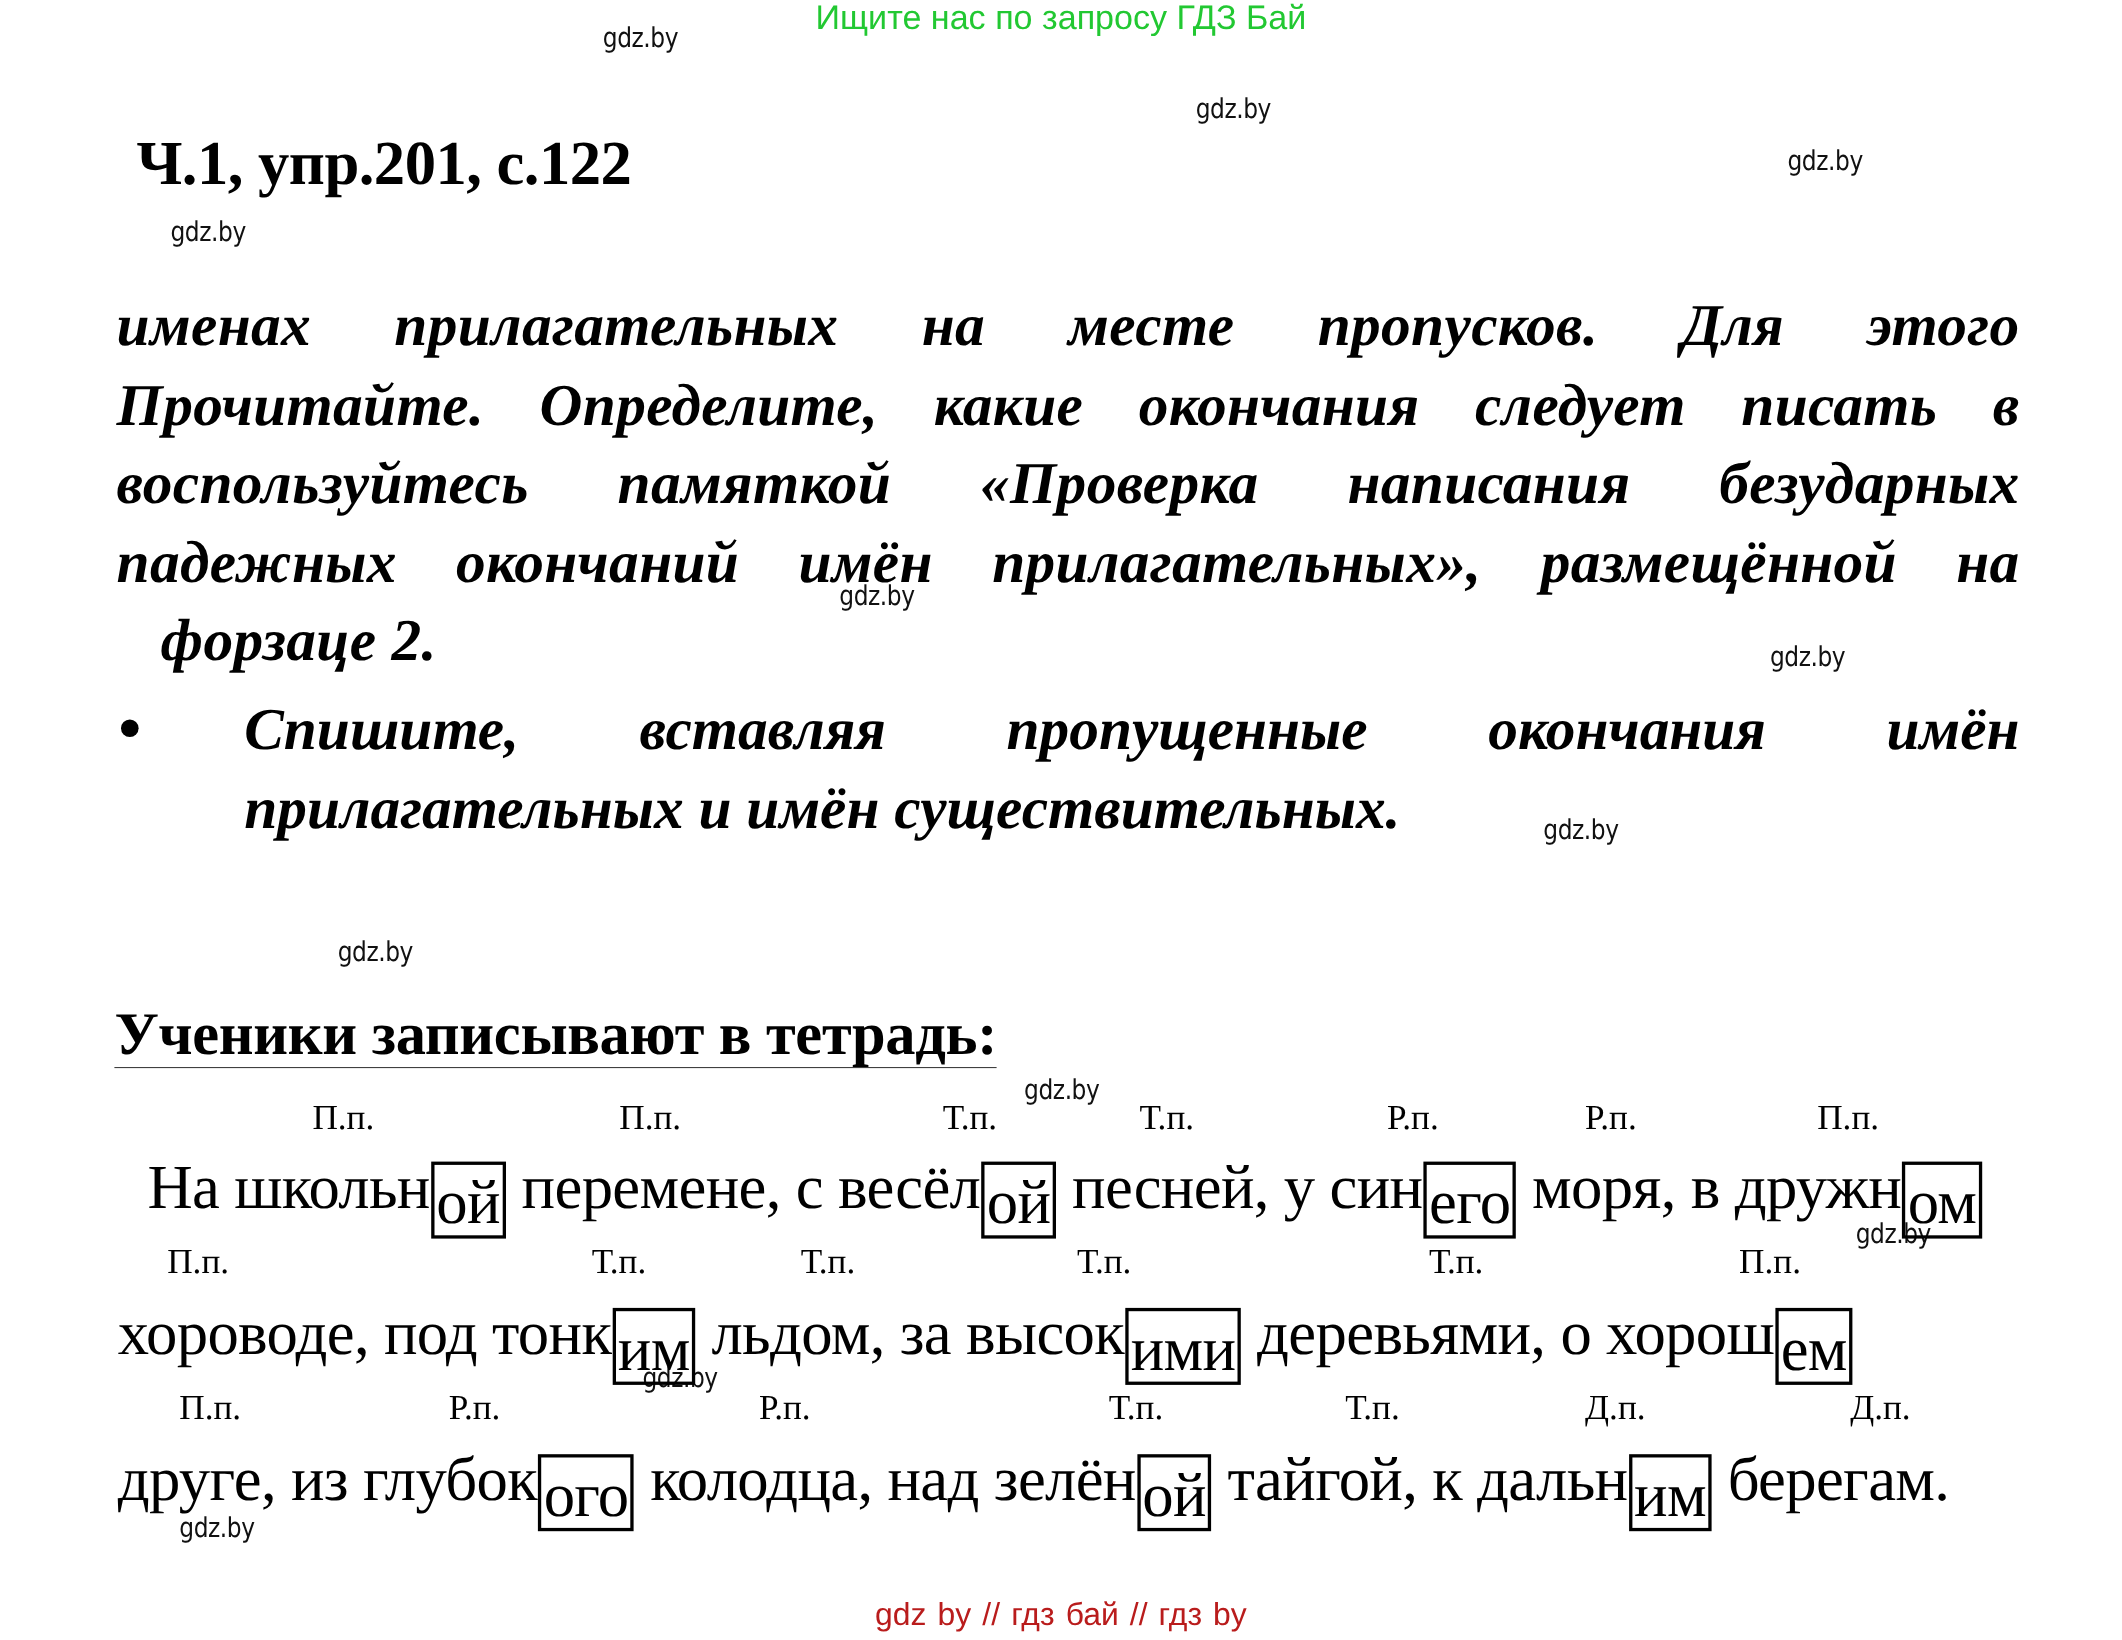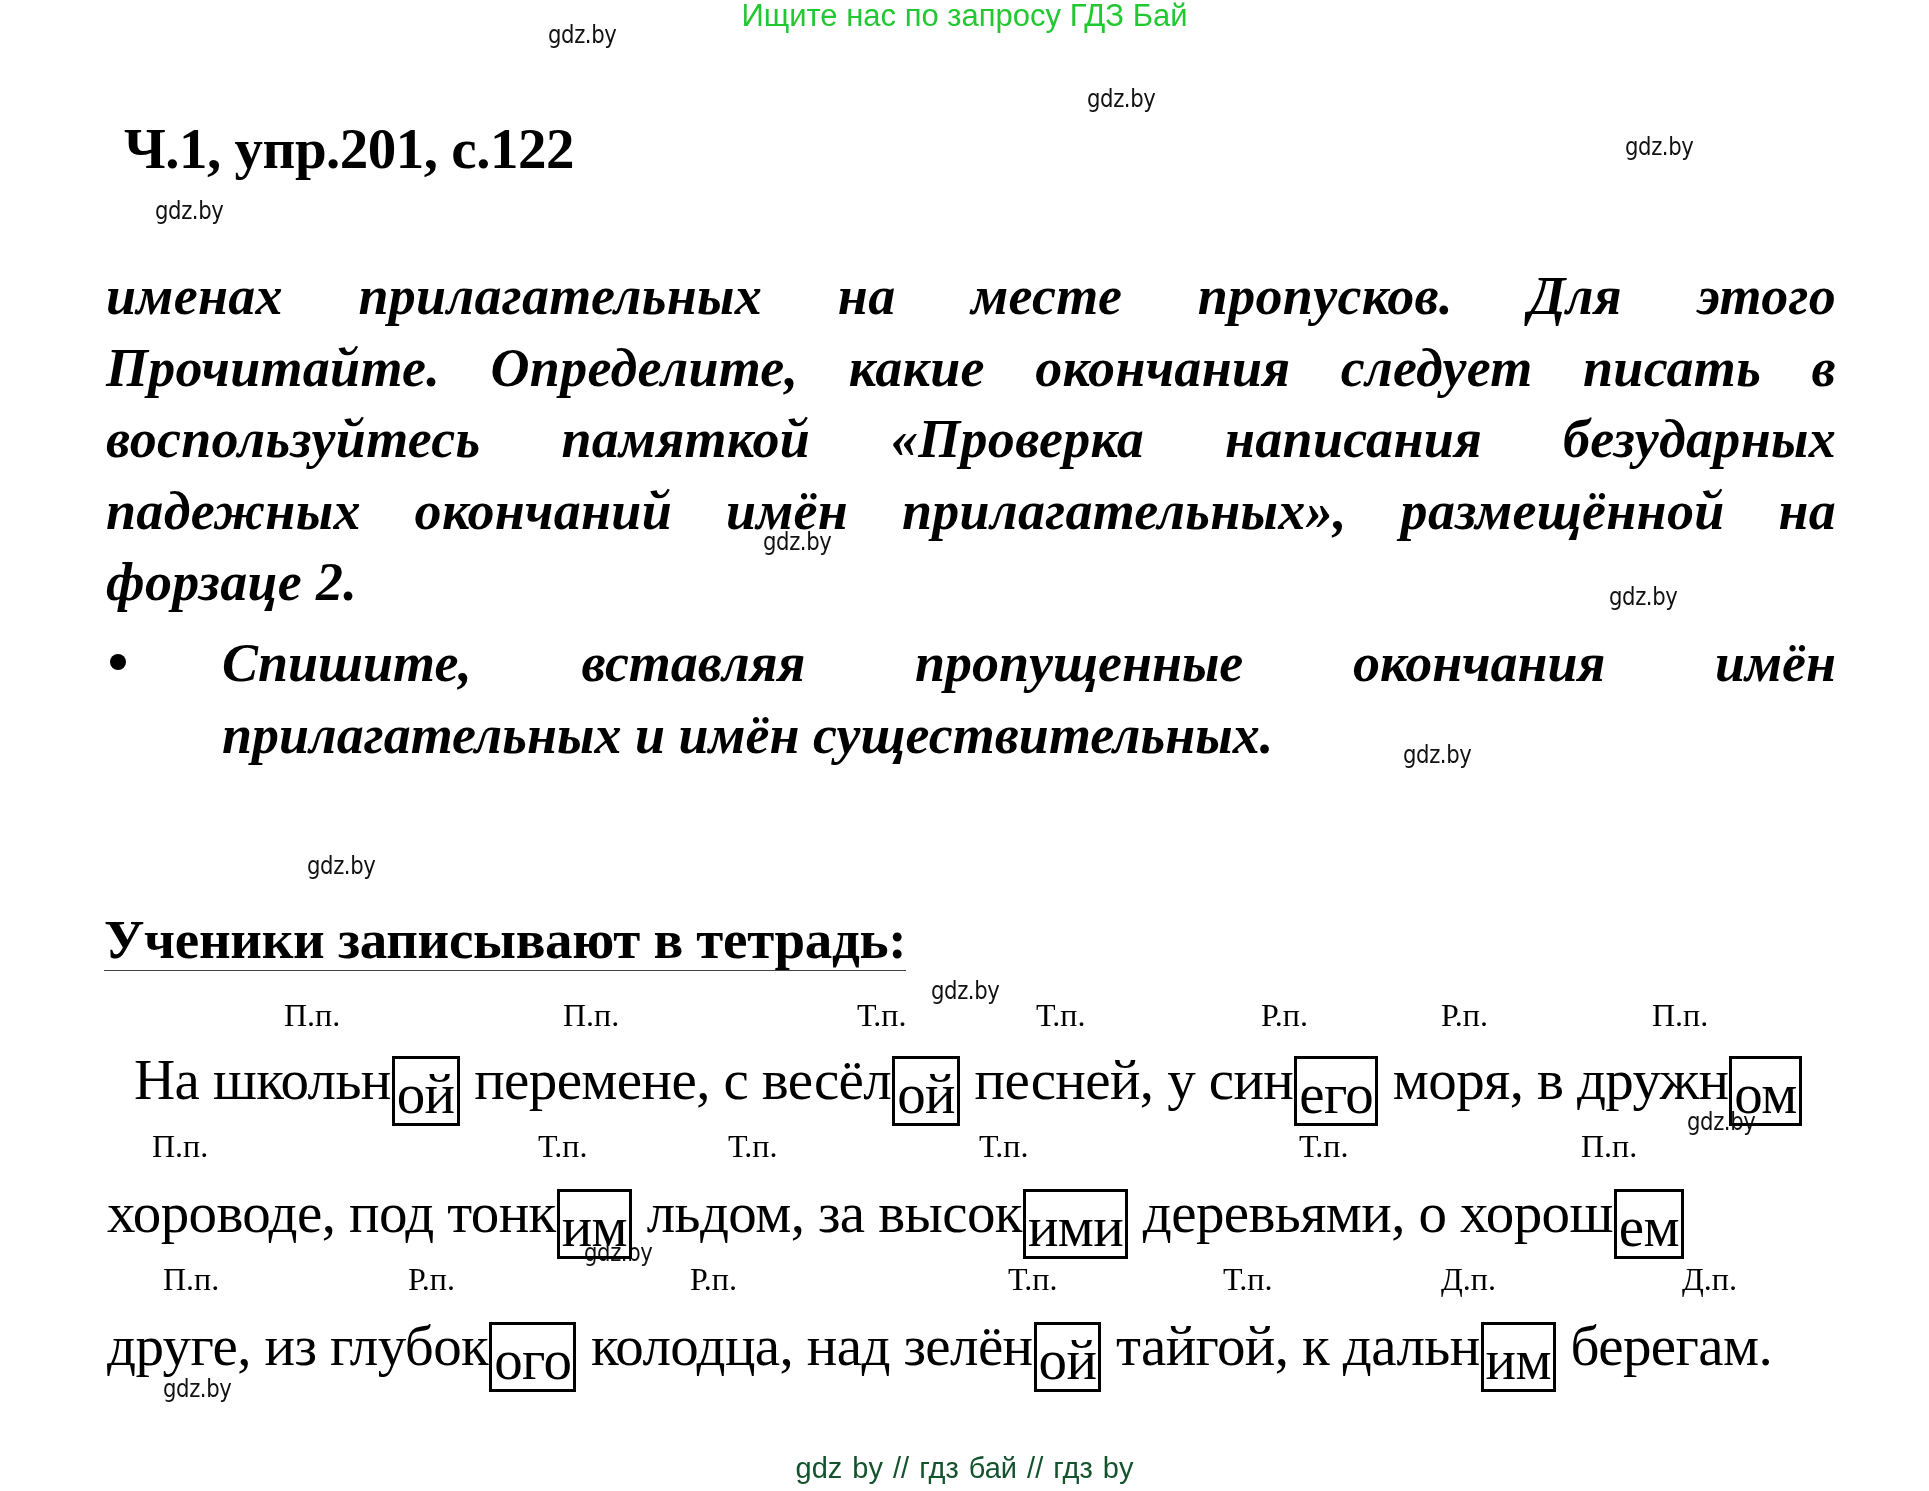--- a/index.html
+++ b/index.html
@@ -3,31 +3,31 @@
 <meta charset="utf-8">
 <style>
   html, body { margin: 0; padding: 0; background: #ffffff; }
   body { width: 1929px; height: 1491px; position: relative; overflow: hidden; color: #000; }
   .abs { position: absolute; white-space: nowrap; }
   .header-link { font-family: "Liberation Sans", sans-serif; font-size: 31px; color: #22c832; left: 0; width: 1929px; text-align: center; top: -2px; }
   .wm { font-family: "DejaVu Sans", sans-serif; font-size: 25px; color: #111; letter-spacing: -0.5px; transform: scaleX(0.85); transform-origin: left top; }
   .title { font-family: "Liberation Serif", serif; font-weight: bold; font-size: 57px; left: 108px; top: 116px; letter-spacing: -0.5px; margin-left: 16px; }
   .task { position: absolute; left: 106px; width: 1730px; font-family: "Liberation Serif", serif; font-weight: bold; font-style: italic; font-size: 54px; line-height: 71.5px; text-align: justify; top: 261px; letter-spacing: 0.3px; }
   .task .line { display: block; text-align-last: justify; white-space: nowrap; height: 71.5px; }
-  .task .line.last { text-align-last: left; }
+  .task .line.last { text-align-last: left; margin-left: 40px; }
   .bullet-wrap { position: absolute; left: 106px; top: 627px; width: 1730px; }
   .bullet-dot { position: absolute; left: 4px; top: 27px; width: 16px; height: 16px; border-radius: 50%; background: #000; }
   .bullet-text { position: absolute; left: 76px; width: 1654px; font-family: "Liberation Serif", serif; font-weight: bold; font-style: italic; font-size: 54px; line-height: 72px; }
   .bullet-text .line { display: block; text-align-last: justify; white-space: nowrap; height: 72px; text-align: justify; margin-left: 40px; }
   .bullet-text .line.last { text-align-last: left; }
   .section-heading { font-family: "Liberation Serif", serif; font-weight: bold; font-size: 55px; left: 104px; top: 910px; border-bottom: 1px solid #404040; line-height: 60px; padding-bottom: 0px; letter-spacing: -0.3px; }
   .case { font-family: "Liberation Serif", serif; font-size: 32px; line-height: 42px; }
   .sent { font-family: "Liberation Serif", serif; font-size: 57px; line-height: 60px; letter-spacing: -0.6px; }
   .ending { display: inline-block; border: 3px solid #000; padding: 0 2px; margin: 0 1px; line-height: 70px; height: 70px; vertical-align: -14px; box-sizing: border-box; }
-  .footer { font-family: "Liberation Sans", sans-serif; font-size: 29px; color: #14532d; left: 0; width: 1929px; text-align: center; top: 1452px; word-spacing: 2px; }
+  .footer { font-family: "Liberation Sans", sans-serif; font-size: 29px; color: #b91c1c; left: 0; width: 1929px; text-align: center; top: 1452px; word-spacing: 2px; }
 </style>
 </head>
 <body>
 
 <div class="abs header-link">Ищите нас по запросу ГДЗ Бай</div>
 
 <div id="watermarks">
     <span class="abs wm" style="left: 548px; top: 20px;">gdz.by</span>
     <span class="abs wm" style="left: 1087px; top: 84px;">gdz.by</span>
     <span class="abs wm" style="left: 1625px; top: 132px;">gdz.by</span>

